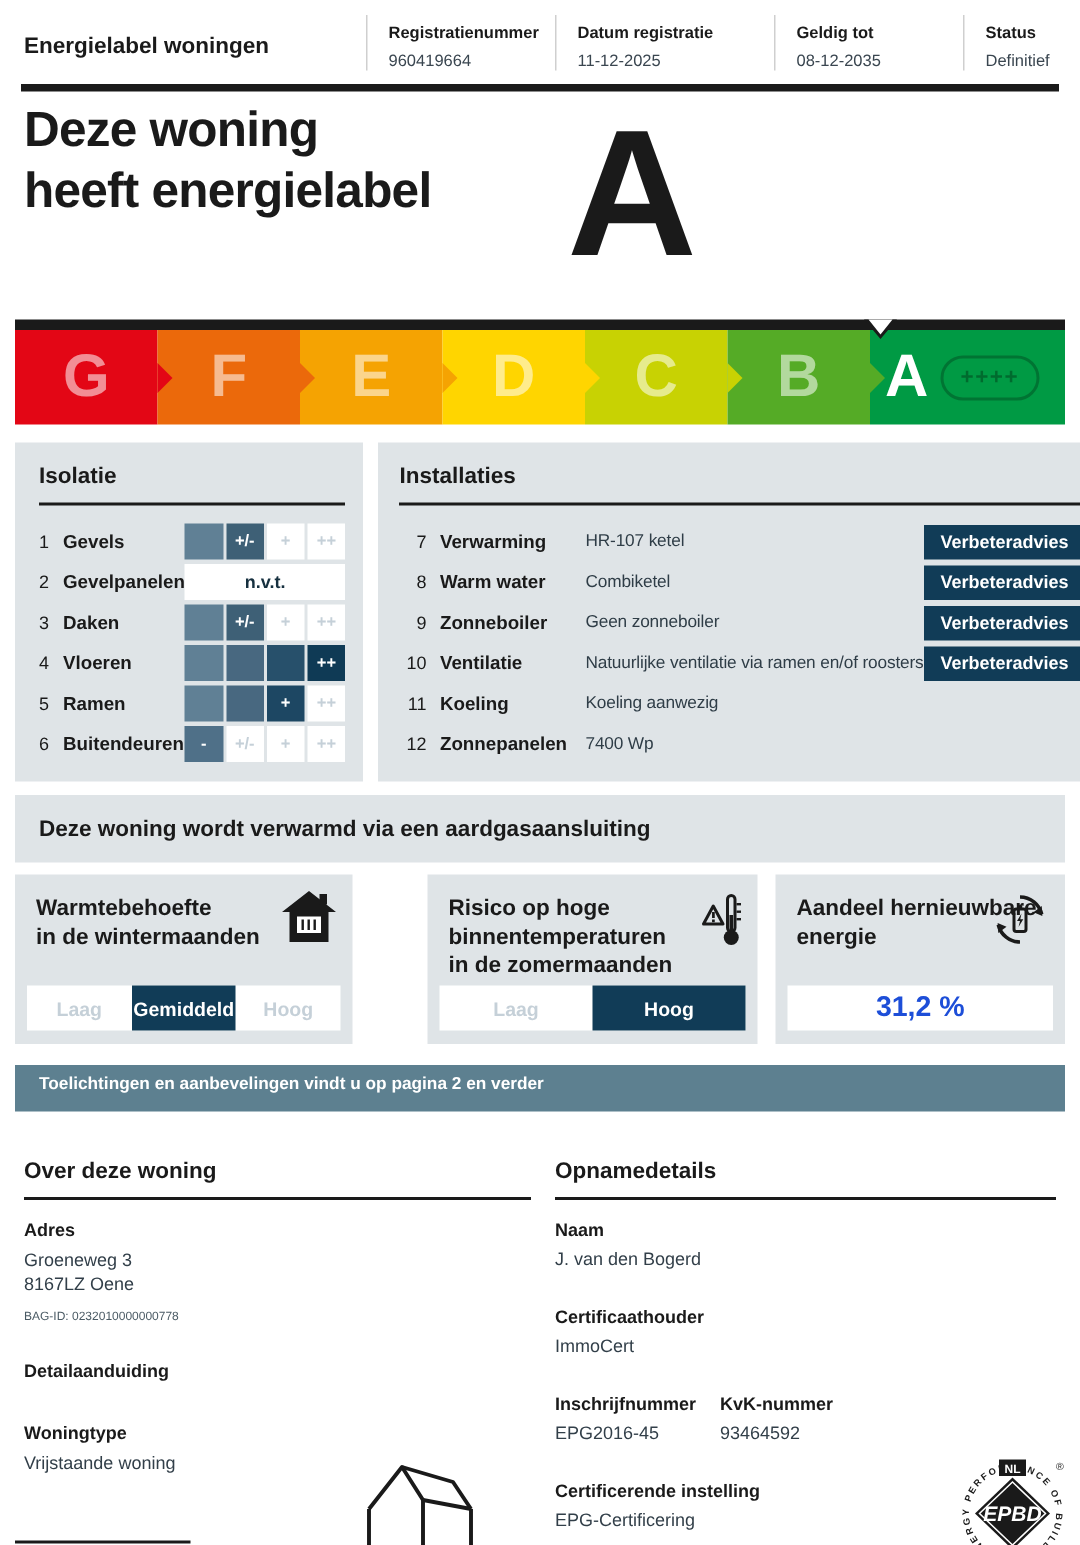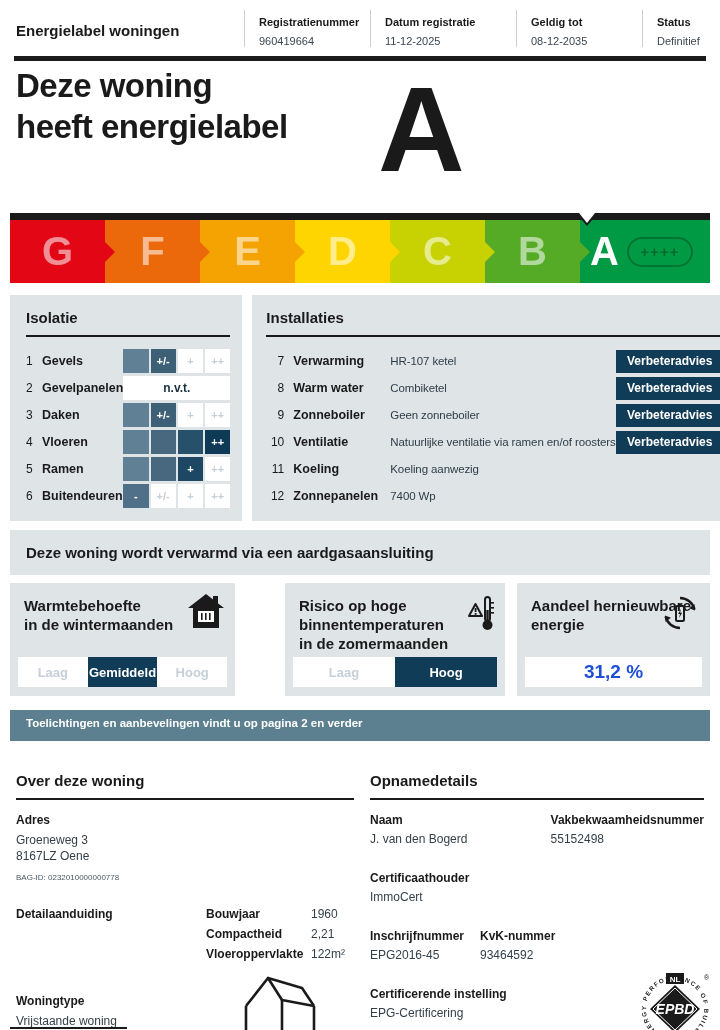--- a/index.html
+++ b/index.html
@@ -354,34 +354,20 @@
     <div class="col col-left">
       <h2>Over deze woning</h2>
       <div class="adres">
         <div class="blk-label">Adres</div>
         <div class="blk-value" style="white-space:pre-line">Groeneweg 3
 8167LZ Oene</div>
       </div>
       <div class="bag-id">BAG-ID: 0232010000000778</div>
       <div class="facts-row">
         <div class="facts-left blk-label">Detailaanduiding</div>
-        <div id="facts">
-            <div class="fact">
-              <span class="blk-label">Bouwjaar</span>
-              <span class="blk-value">1960</span>
-            </div>
-            <div class="fact">
-              <span class="blk-label">Compactheid</span>
-              <span class="blk-value">2,21</span>
-            </div>
-            <div class="fact">
-              <span class="blk-label">Vloeroppervlakte</span>
-              <span class="blk-value">122m²</span>
-            </div>
-          </div>
       </div>
       <div class="woningtype">
         <div class="blk-label">Woningtype</div>
         <div class="blk-value">Vrijstaande woning</div>
       </div>
       <svg class="house-icon" width="80" height="74" viewBox="0 0 80 74">
         <g fill="none" stroke="#1a1a1a" stroke-width="2.6" stroke-linejoin="round">
           <path d="M6 34 L28 6 L42 28"></path>
           <path d="M28 6 L62 16 L74 34"></path>
           <path d="M42 28 L74 34"></path>
@@ -391,24 +377,20 @@
       </svg>
     </div>
 
     <div class="col col-right">
       <h2>Opnamedetails</h2>
       <div id="opname-rows">
           <div class="det-row">
             <div class="det-field" style="width: 190px;">
               <div class="blk-label">Naam</div>
               <div class="blk-value">J. van den Bogerd</div>
-            </div>
-            <div class="det-field">
-              <div class="blk-label">Vakbekwaamheidsnummer</div>
-              <div class="blk-value">55152498</div>
             </div>
           </div>
           <div class="det-row">
             <div class="det-field">
               <div class="blk-label">Certificaathouder</div>
               <div class="blk-value">ImmoCert</div>
             </div>
           </div>
           <div class="det-row">
             <div class="det-field" style="width: 110px;">

